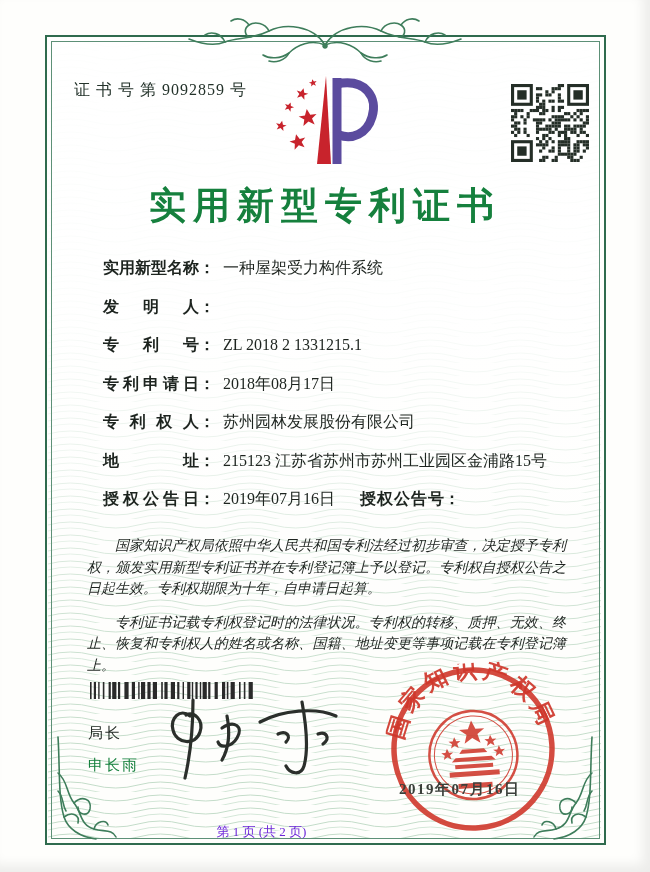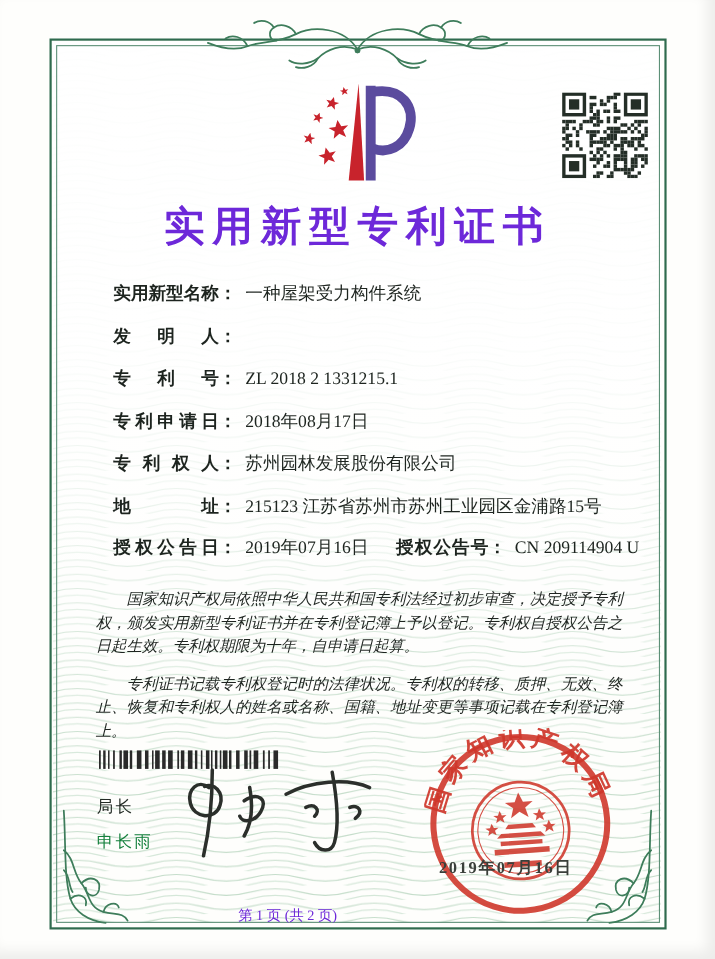--- a/index.html
+++ b/index.html
@@ -16,21 +16,21 @@
   .fade{position:absolute;left:48px;top:38px;width:553px;height:801px;
         background:linear-gradient(180deg,rgba(255,255,255,.97) 0%,rgba(255,255,255,.93) 34%,
                    rgba(255,255,255,.6) 55%,rgba(255,255,255,.18) 72%,rgba(255,255,255,0) 92%);}
   .orn-top{position:absolute;left:185px;top:15px;width:280px;height:54px;}
   .orn-bl{position:absolute;left:50px;top:733px;width:80px;height:110px;}
   .orn-br{position:absolute;left:520px;top:733px;width:80px;height:110px;transform:scaleX(-1);}
   .cert-no{position:absolute;left:74px;top:80px;font-size:16px;color:#23322a;letter-spacing:1px;}
   .logo{position:absolute;left:268px;top:74px;width:112px;height:96px;}
   .qr{position:absolute;left:511px;top:84px;width:78px;height:78px;}
   .title{position:absolute;left:0;top:181px;width:650px;margin:0;text-align:center;
-         font-size:37px;font-weight:700;letter-spacing:7px;color:#6d28d9;}
+         font-size:37px;font-weight:700;letter-spacing:7px;color:#15803d;}
   .fields{position:absolute;left:75px;top:256px;width:505px;font-size:16px;color:#1d241f;margin-left:28px;}
   .frow{display:flex;margin-bottom:15.5px;line-height:23px;white-space:nowrap;}
   .pair{display:flex;white-space:nowrap;}
   .pair-left{width:257px;flex:none;}
   .jlabel{display:inline-block;width:96px;text-align:justify;text-align-last:justify;
           font-weight:600;}
   .jlabel.narrow{width:84px;}
   .colon{font-weight:600;margin-right:8px;}
   .fvalue{}
   .bodytext{position:absolute;left:75px;top:523px;width:503px;}
@@ -88,20 +88,21 @@
   </svg>
   <svg class="orn-br" viewBox="0 0 80 110">
     <path class="g-stroke" d="M8,4 C10,34 8,64 14,84 C18,96 30,104 46,106"></path>
     <path class="g-stroke" d="M8,40 C18,48 16,60 24,70 C32,80 30,92 44,96 C54,99 62,96 66,104"></path>
     <path class="g-stroke" d="M24,70 C32,62 42,66 40,76 C38,84 28,82 28,74"></path>
     <path class="g-stroke" d="M14,84 C22,78 30,82 28,90"></path>
     <path class="g-stroke" d="M44,96 C46,88 56,86 58,92"></path>
     <path class="g-stroke" d="M8,58 C14,64 12,72 16,78"></path>
   </svg>
 
+  <div class="cert-no">证 书 号 第 9092859 号</div>
 
   <svg class="logo" viewBox="0 0 112 96">
     <defs>
       <path id="st" d="M0,-6 L1.8,-1.9 6,-1.9 2.6,0.7 3.8,4.9 0,2.4 -3.8,4.9 -2.6,0.7 -6,-1.9 -1.8,-1.9 Z"></path>
     </defs>
     <g fill="#c8232c">
       <use href="#st" transform="translate(34,20) scale(1.0) rotate(15)"></use>
       <use href="#st" transform="translate(45,9) scale(0.65) rotate(-10)"></use>
       <use href="#st" transform="translate(21,33) scale(0.8) rotate(20)"></use>
       <use href="#st" transform="translate(40,44) scale(1.5) rotate(-8)"></use>
@@ -361,21 +362,20 @@
     </div>
     <div class="frow">
       <span class="pair pair-left">
         <span class="jlabel">授权公告日</span>
           <span class="colon">：</span>
         <span class="fvalue">2019年07月16日</span>
       </span>
       <span class="pair">
         <span class="jlabel narrow">授权公告号</span>
           <span class="colon">：</span>
-        <span class="fvalue">CN 209114904 U</span>
       </span>
     </div>
   </div>
 
   <div class="bodytext">
     <p>国家知识产权局依照中华人民共和国专利法经过初步审查，决定授予专利权，颁发实用新型专利证书并在专利登记簿上予以登记。专利权自授权公告之日起生效。专利权期限为十年，自申请日起算。</p>
     <p>专利证书记载专利权登记时的法律状况。专利权的转移、质押、无效、终止、恢复和专利权人的姓名或名称、国籍、地址变更等事项记载在专利登记簿上。</p>
   </div>
 
   <svg class="barcode" id="barcode" viewBox="0 0 166 17" preserveAspectRatio="none">

